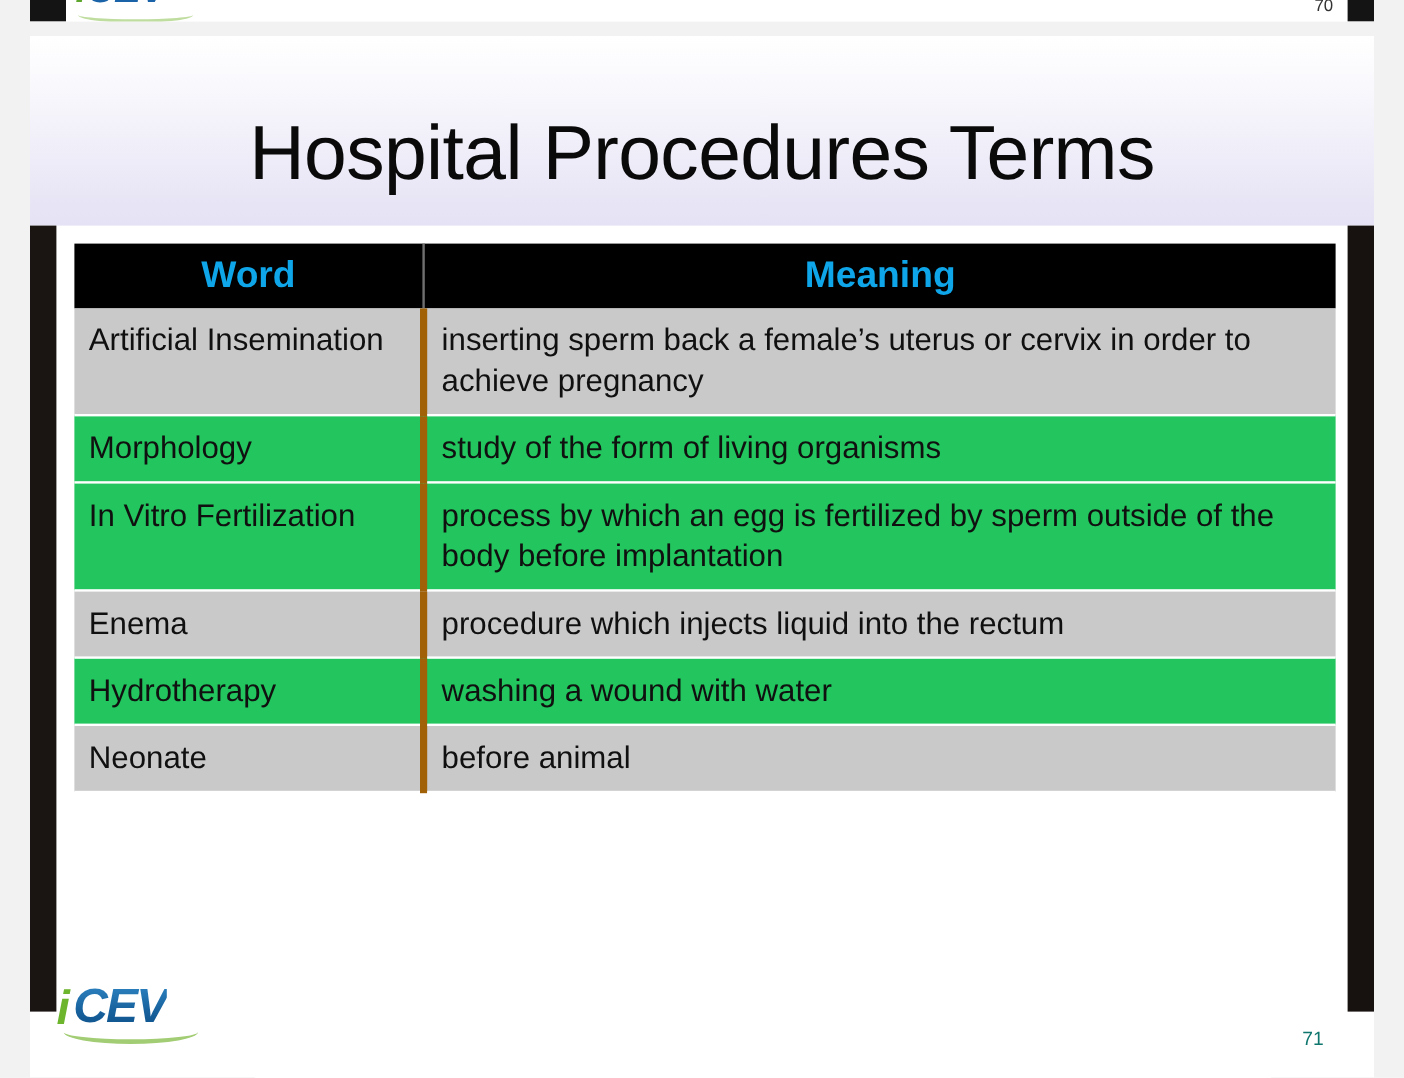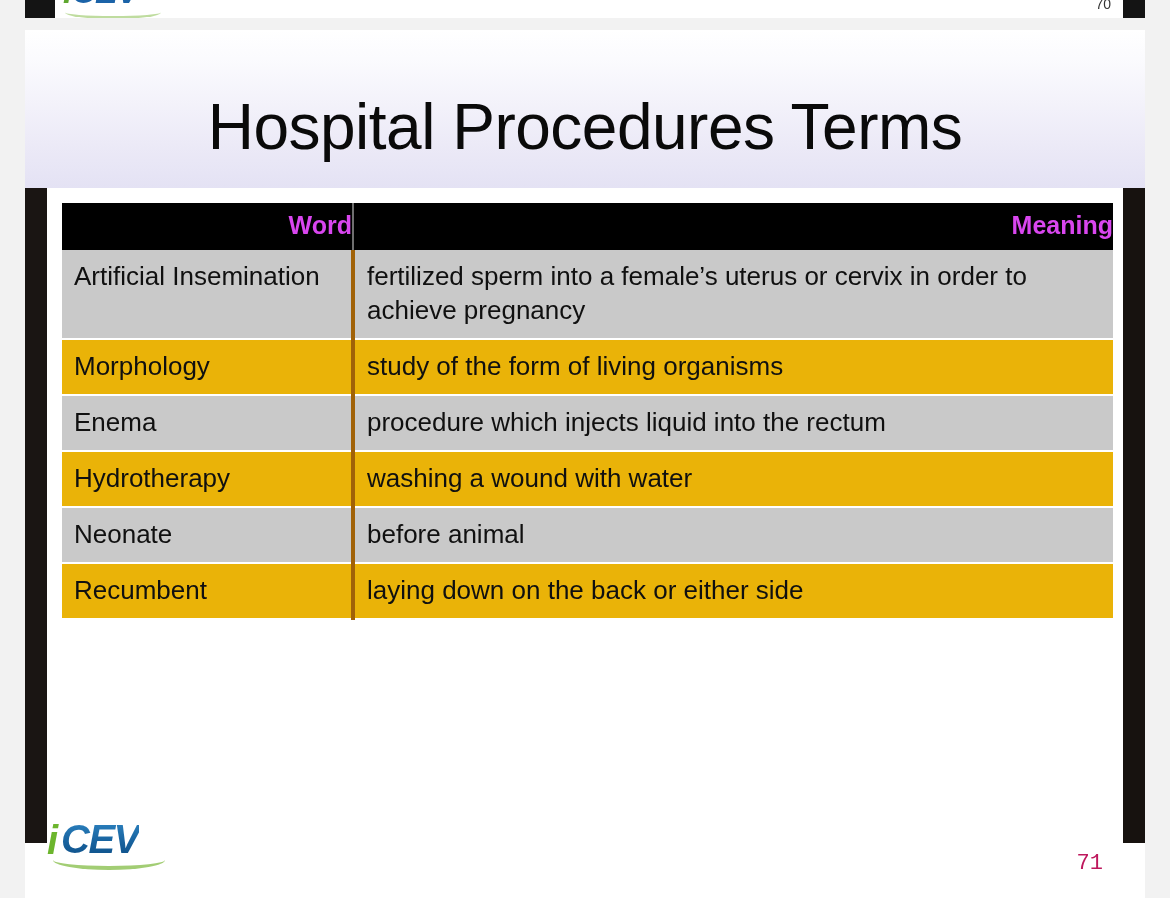--- a/index.html
+++ b/index.html
@@ -135,42 +135,42 @@
     top: 173px;
     width: 1051px;
     border-collapse: collapse;
     table-layout: fixed;
   }
   .terms-table col.c-word   { width: 291px; }
   .terms-table col.c-mean   { width: 760px; }
 
   .terms-table th {
     background: #000000;
-    color: #d946ef;
-    font-size: 25px;
-    font-weight: bold;
-    text-align: right;
+    color: #0ea5e9;
+    font-size: 31px;
+    font-weight: bold;
+    text-align: center;
     padding: 8px 0 10px 0;
     border-right: 2px solid #6f6f6f;
   }
   .terms-table th:last-child { border-right: none; }
 
   .terms-table td {
     font-size: 26px;
     color: #101010;
     vertical-align: top;
     padding: 9px 12px 11px 12px;
     line-height: 34px;
-    border-right: 4px solid #a16207;
+    border-right: 6px solid #a16207;
     border-bottom: 2px solid #ffffff;
   }
   .terms-table td:last-child { border-right: none; }
 
   tr.row-dark  td { background: #c9c9c9; }
-  tr.row-light td { background: #eab308; }
+  tr.row-light td { background: #22c55e; }
 
   
   .footer-logo {
     position: absolute;
     left: 20px;
     bottom: 28px;
     width: 180px;
     height: 52px;
   }
   .footer-logo-text {
@@ -201,23 +201,22 @@
     left: 8px; top: 32px;
     width: 112px; height: 16px;
     border-radius: 50%;
     border-bottom: 4px solid #8cc152;
     opacity: .8;
   }
   .footer-page {
     position: absolute;
     right: 42px;
     bottom: 22px;
-    font-size: 22px;
-    color: #be185d;
-    font-family: Liberation Mono, monospace;
+    font-size: 16px;
+    color: #0f766e;
   }
 </style>
 </head>
 <body>
 
 <div id="page">
 
   <div class="top-gutter"></div>
 
   <div class="top-logo-clip">
@@ -243,41 +242,41 @@
       </colgroup>
       <thead>
         <tr>
           <th>Word</th>
           <th>Meaning</th>
         </tr>
       </thead>
       <tbody>
         <tr class="row-dark">
           <td>Artificial Insemination</td>
-          <td>fertilized sperm into a female’s uterus or cervix in order to achieve pregnancy</td>
+          <td>inserting sperm back a female’s uterus or cervix in order to achieve pregnancy</td>
         </tr>
         <tr class="row-light">
           <td>Morphology</td>
           <td>study of the form of living organisms</td>
         </tr>
+        <tr class="row-light">
+          <td>In Vitro Fertilization</td>
+          <td>process by which an egg is fertilized by sperm outside of the body before implantation</td>
+        </tr>
         <tr class="row-dark">
           <td>Enema</td>
           <td>procedure which injects liquid into the rectum</td>
         </tr>
         <tr class="row-light">
           <td>Hydrotherapy</td>
           <td>washing a wound with water</td>
         </tr>
         <tr class="row-dark">
           <td>Neonate</td>
           <td>before animal</td>
-        </tr>
-        <tr class="row-light">
-          <td>Recumbent</td>
-          <td>laying down on the back or either side</td>
         </tr>
       </tbody>
     </table>
 
     <div class="footer-logo">
       <div class="footer-logo-i">i</div>
       <div class="footer-logo-text">CEV</div>
       <div class="footer-swoosh"></div>
     </div>
 

